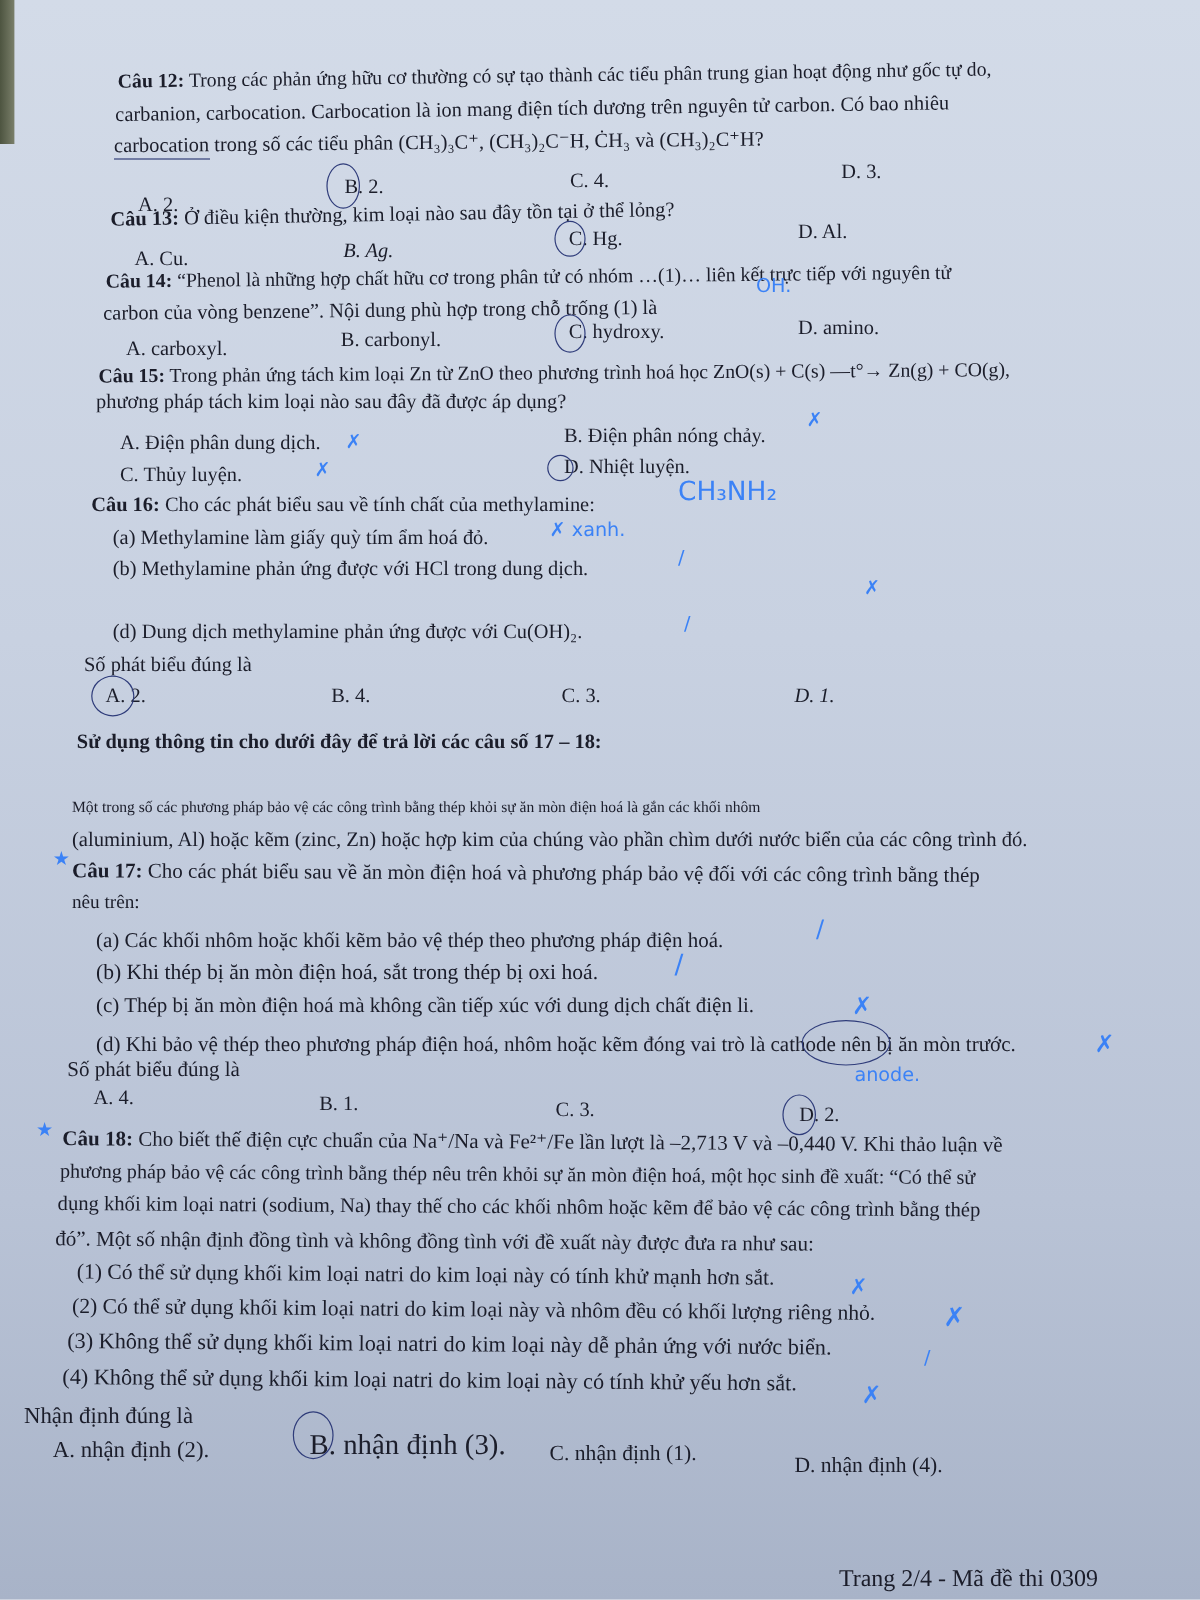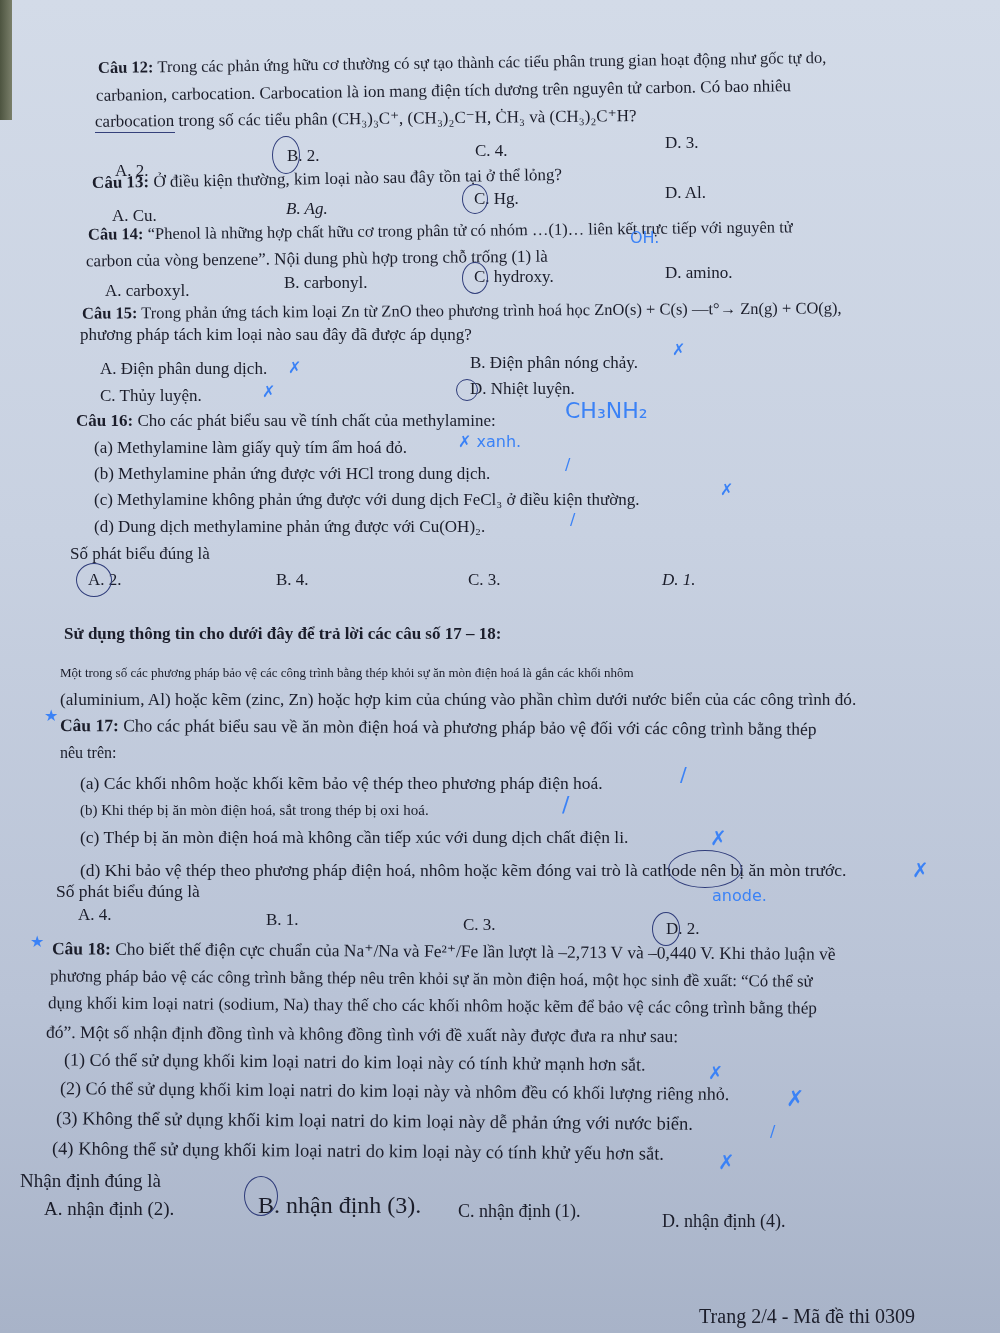--- a/index.html
+++ b/index.html
@@ -8,21 +8,21 @@
     background: linear-gradient(180deg, #d3dbe8 0%, #c8d1e1 40%, #b9c3d6 75%, #a8b3c8 100%);
     font-family: "Liberation Serif", "DejaVu Serif", serif;
     color: #1b1d2a;
   }
   .edge-left {
     position: absolute; left: 0; top: 0; width: 12px; height: 120px;
     background: linear-gradient(90deg, #4d5440, #7a7f6a);
   }
   .page { position: absolute; left: 0; top: 0; width: 1000px; height: 1333px; }
   .line { position: absolute; white-space: nowrap; font-size: 17px; line-height: 22px; }
-  .b { font-weight: bold; margin-top: 16px; }
+  .b { font-weight: bold; }
   .opt { position: absolute; white-space: nowrap; font-size: 17px; line-height: 22px; }
   .hand { position: absolute; color: #3b82f6; font-family: "DejaVu Sans", sans-serif; font-size: 16px; white-space: nowrap; }
   .circle { position: absolute; border: 1.5px solid #2f3c7a; border-radius: 50%; }
   .uline { position: absolute; border-top: 1.5px solid #34407a; }
   .footer { position: absolute; right: 85px; top: 1305px; font-size: 20px; white-space: nowrap; }
 </style>
 </head>
 <body>
 
 <div class="edge-left"></div>
@@ -30,21 +30,21 @@
 <div class="page">
 
   <div class="line" style="left:98px;top:52px;transform:rotate(-0.8deg);font-size:16.5px;"><span class="b">Câu 12:</span> <span>Trong các phản ứng hữu cơ thường có sự tạo thành các tiểu phân trung gian hoạt động như gốc tự do,</span></div>
   <div class="line" style="left:96px;top:80px;transform:rotate(-0.8deg);font-size:17px;">carbanion, carbocation. Carbocation là ion mang điện tích dương trên nguyên tử carbon. Có bao nhiêu</div>
   <div class="line" style="left:95px;top:108px;transform:rotate(-0.6deg);font-size:17px;">carbocation trong số các tiểu phân (CH₃)₃C⁺, (CH₃)₂C⁻H, ĊH₃ và (CH₃)₂C⁺H?</div>
   <div class="uline" style="left:95px;top:132px;width:80px;"></div>
   <div class="opt" style="left:115px;top:160px;">A. 2.</div>
   <div class="opt" style="left:287px;top:145px;">B. 2.</div>
   <div class="circle" style="left:272px;top:136px;width:26px;height:36px;"></div>
   <div class="opt" style="left:475px;top:140px;">C. 4.</div>
-  <div class="opt" style="left:665px;top:132px;text-align:center;">D. 3.</div>
+  <div class="opt" style="left:701px;top:132px;text-align:center;">D. 3.</div>
 
   <div class="line" style="left:92px;top:168px;transform:rotate(-1deg);"><span class="b">Câu 13:</span> <span>Ở điều kiện thường, kim loại nào sau đây tồn tại ở thể lỏng?</span></div>
   <div class="opt" style="left:112px;top:205px;">A. Cu.</div>
   <div class="opt" style="left:286px;top:198px;font-style:italic;">B. Ag.</div>
   <div class="opt" style="left:474px;top:188px;">C. Hg.</div>
   <div class="circle" style="left:462px;top:184px;width:24px;height:28px;"></div>
   <div class="opt" style="left:665px;top:182px;">D. Al.</div>
 
   <div class="line" style="left:88px;top:220px;transform:rotate(-0.6deg);font-size:16.5px;"><span class="b">Câu 14:</span> <span>“Phenol là những hợp chất hữu cơ trong phân tử có nhóm …(1)… liên kết trực tiếp với nguyên tử</span></div>
   <div class="line" style="left:86px;top:248px;transform:rotate(-0.6deg);">carbon của vòng benzene”. Nội dung phù hợp trong chỗ trống (1) là</div>
@@ -65,41 +65,40 @@
   <div class="hand" style="left:262px;top:382px;">✗</div>
   <div class="opt" style="left:470px;top:378px;">D. Nhiệt luyện.</div>
   <div class="circle" style="left:456px;top:379px;width:20px;height:20px;"></div>
 
   <div class="line" style="left:76px;top:410px;"><span class="b">Câu 16:</span> <span>Cho các phát biểu sau về tính chất của methylamine:</span></div>
   <div class="hand" style="left:565px;top:398px;font-size:22px;">CH₃NH₂</div>
   <div class="line" style="left:94px;top:437px;">(a) Methylamine làm giấy quỳ tím ẩm hoá đỏ.</div>
   <div class="hand" style="left:458px;top:432px;">✗ xanh.</div>
   <div class="line" style="left:94px;top:463px;">(b) Methylamine phản ứng được với HCl trong dung dịch.</div>
   <div class="hand" style="left:565px;top:455px;">/</div>
-  <div class="line" style="left:94px;top:489px;">(c) Methylamine không phản ứng được với dung dịch FeCl₃ ở điều kiện thường.</div>
   <div class="hand" style="left:720px;top:480px;">✗</div>
   <div class="line" style="left:94px;top:516px;">(d) Dung dịch methylamine phản ứng được với Cu(OH)₂.</div>
   <div class="hand" style="left:570px;top:510px;">/</div>
   <div class="line" style="left:70px;top:543px;">Số phát biểu đúng là</div>
   <div class="opt" style="left:88px;top:569px;">A. 2.</div>
   <div class="circle" style="left:76px;top:563px;width:34px;height:32px;"></div>
   <div class="opt" style="left:276px;top:569px;">B. 4.</div>
   <div class="opt" style="left:468px;top:569px;">C. 3.</div>
   <div class="opt" style="left:662px;top:569px;font-style:italic;">D. 1.</div>
 
   <div class="line b" style="left:64px;top:607px;">Sử dụng thông tin cho dưới đây để trả lời các câu số 17 – 18:</div>
   <div class="line" style="left:60px;top:662px;font-size:13px;">Một trong số các phương pháp bảo vệ các công trình bằng thép khỏi sự ăn mòn điện hoá là gắn các khối nhôm</div>
   <div class="line" style="left:60px;top:689px;font-size:17.2px;">(aluminium, Al) hoặc kẽm (zinc, Zn) hoặc hợp kim của chúng vào phần chìm dưới nước biển của các công trình đó.</div>
 
   <div class="hand" style="left:44px;top:706px;">★</div>
   <div class="line" style="left:60px;top:716px;transform:rotate(0.3deg);font-size:17.5px;"><span class="b">Câu 17:</span> <span>Cho các phát biểu sau về ăn mòn điện hoá và phương pháp bảo vệ đối với các công trình bằng thép</span></div>
   <div class="line" style="left:60px;top:742px;font-size:16px;">nêu trên:</div>
   <div class="line" style="left:80px;top:772px;font-size:17.5px;">(a) Các khối nhôm hoặc khối kẽm bảo vệ thép theo phương pháp điện hoá.</div>
   <div class="hand" style="left:680px;top:762px;font-size:20px;">/</div>
-  <div class="line" style="left:80px;top:799px;font-size:15px;">(b) Khi thép bị ăn mòn điện hoá, sắt trong thép bị oxi hoá.</div>
+  <div class="line" style="left:80px;top:799px;font-size:18px;">(b) Khi thép bị ăn mòn điện hoá, sắt trong thép bị oxi hoá.</div>
   <div class="hand" style="left:562px;top:792px;font-size:22px;">/</div>
   <div class="line" style="left:80px;top:826px;font-size:17.5px;">(c) Thép bị ăn mòn điện hoá mà không cần tiếp xúc với dung dịch chất điện li.</div>
   <div class="hand" style="left:710px;top:826px;font-size:20px;">✗</div>
   <div class="line" style="left:80px;top:859px;font-size:17.5px;">(d) Khi bảo vệ thép theo phương pháp điện hoá, nhôm hoặc kẽm đóng vai trò là cathode nên bị ăn mòn trước.</div>
   <div class="circle" style="left:668px;top:850px;width:72px;height:36px;"></div>
   <div class="hand" style="left:912px;top:858px;font-size:20px;">✗</div>
   <div class="line" style="left:56px;top:880px;font-size:17.5px;">Số phát biểu đúng là</div>
   <div class="hand" style="left:712px;top:886px;">anode.</div>
   <div class="opt" style="left:78px;top:904px;">A. 4.</div>
   <div class="opt" style="left:266px;top:909px;">B. 1.</div>

